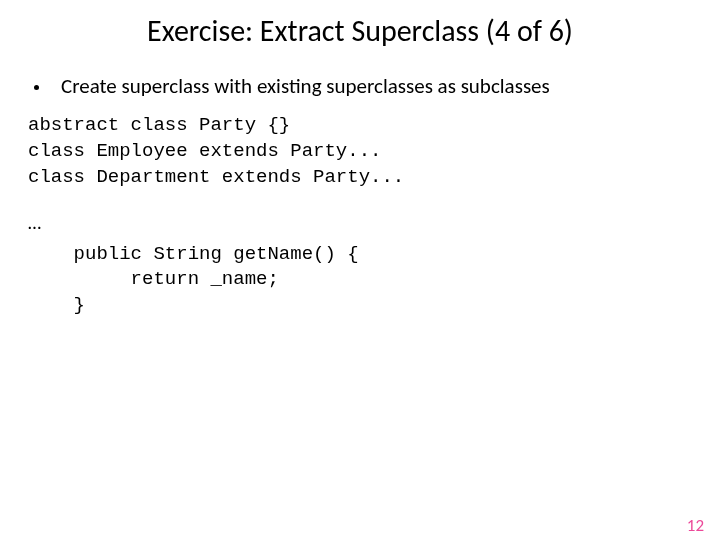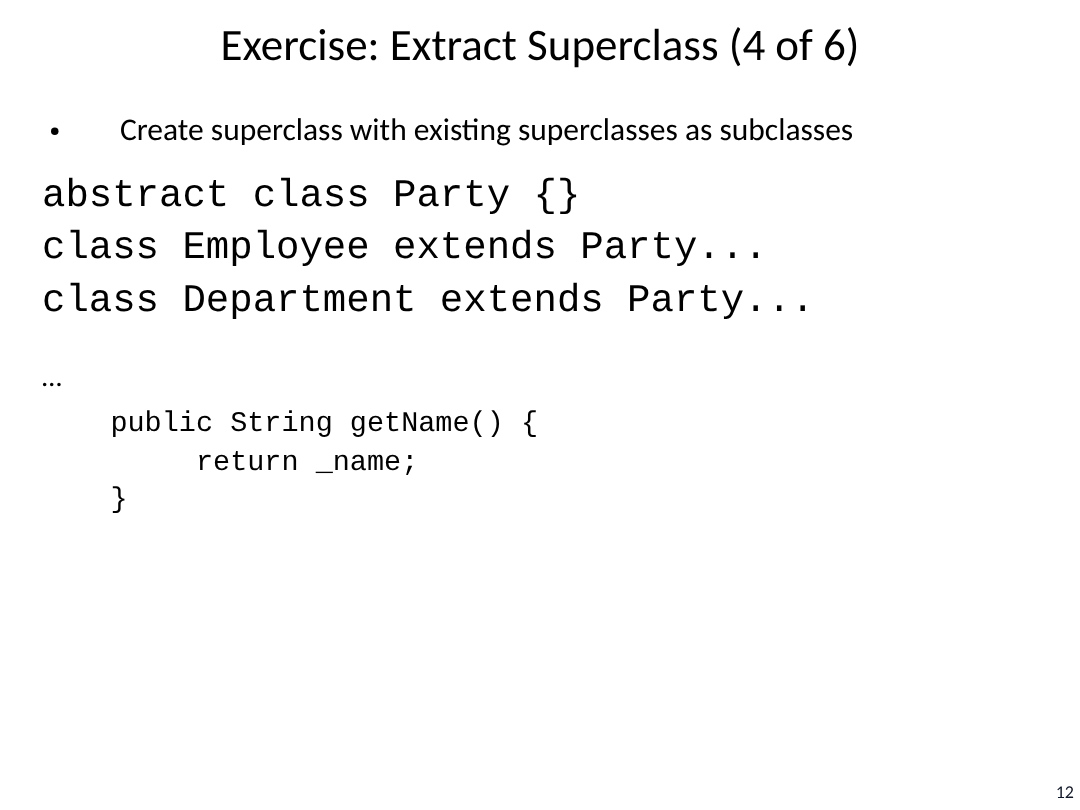--- a/index.html
+++ b/index.html
@@ -37,48 +37,47 @@
     border-radius: 50%;
     background: #000;
     margin-top: 12px;
     margin-left: 6px;
     margin-right: 22px;
     flex: 0 0 auto;
   }
   .bullet-text {
     font-size: 21px;
     line-height: 1.25;
-    margin-left: 19px;
   }
   .code {
     font-family: "Courier New", Courier, monospace;
-    font-size: 26px;
+    font-size: 19px;
     line-height: 1.35;
     white-space: pre;
     margin: 6px 0 20px 0;
   }
   .code-indent {
     font-family: "Courier New", Courier, monospace;
     font-size: 19px;
     line-height: 1.35;
     white-space: pre;
     margin: 6px 0 0 0;
   }
   .ellipsis-line {
     font-family: Calibri, "Segoe UI", Arial, sans-serif;
     font-size: 19px;
     line-height: 1.35;
     margin: 0;
   }
   .page-num {
     position: absolute;
-    right: 4px;
+    right: 16px;
     bottom: 4px;
-    font-size: 12px;
-    color: #0f172a;
+    font-size: 17px;
+    color: #ec4899;
   }
 </style>
 </head>
 <body>
 
 <div class="slide">
 
   <div class="title">Exercise: Extract Superclass (4 of 6)</div>
 
   <div class="bullet-row">

